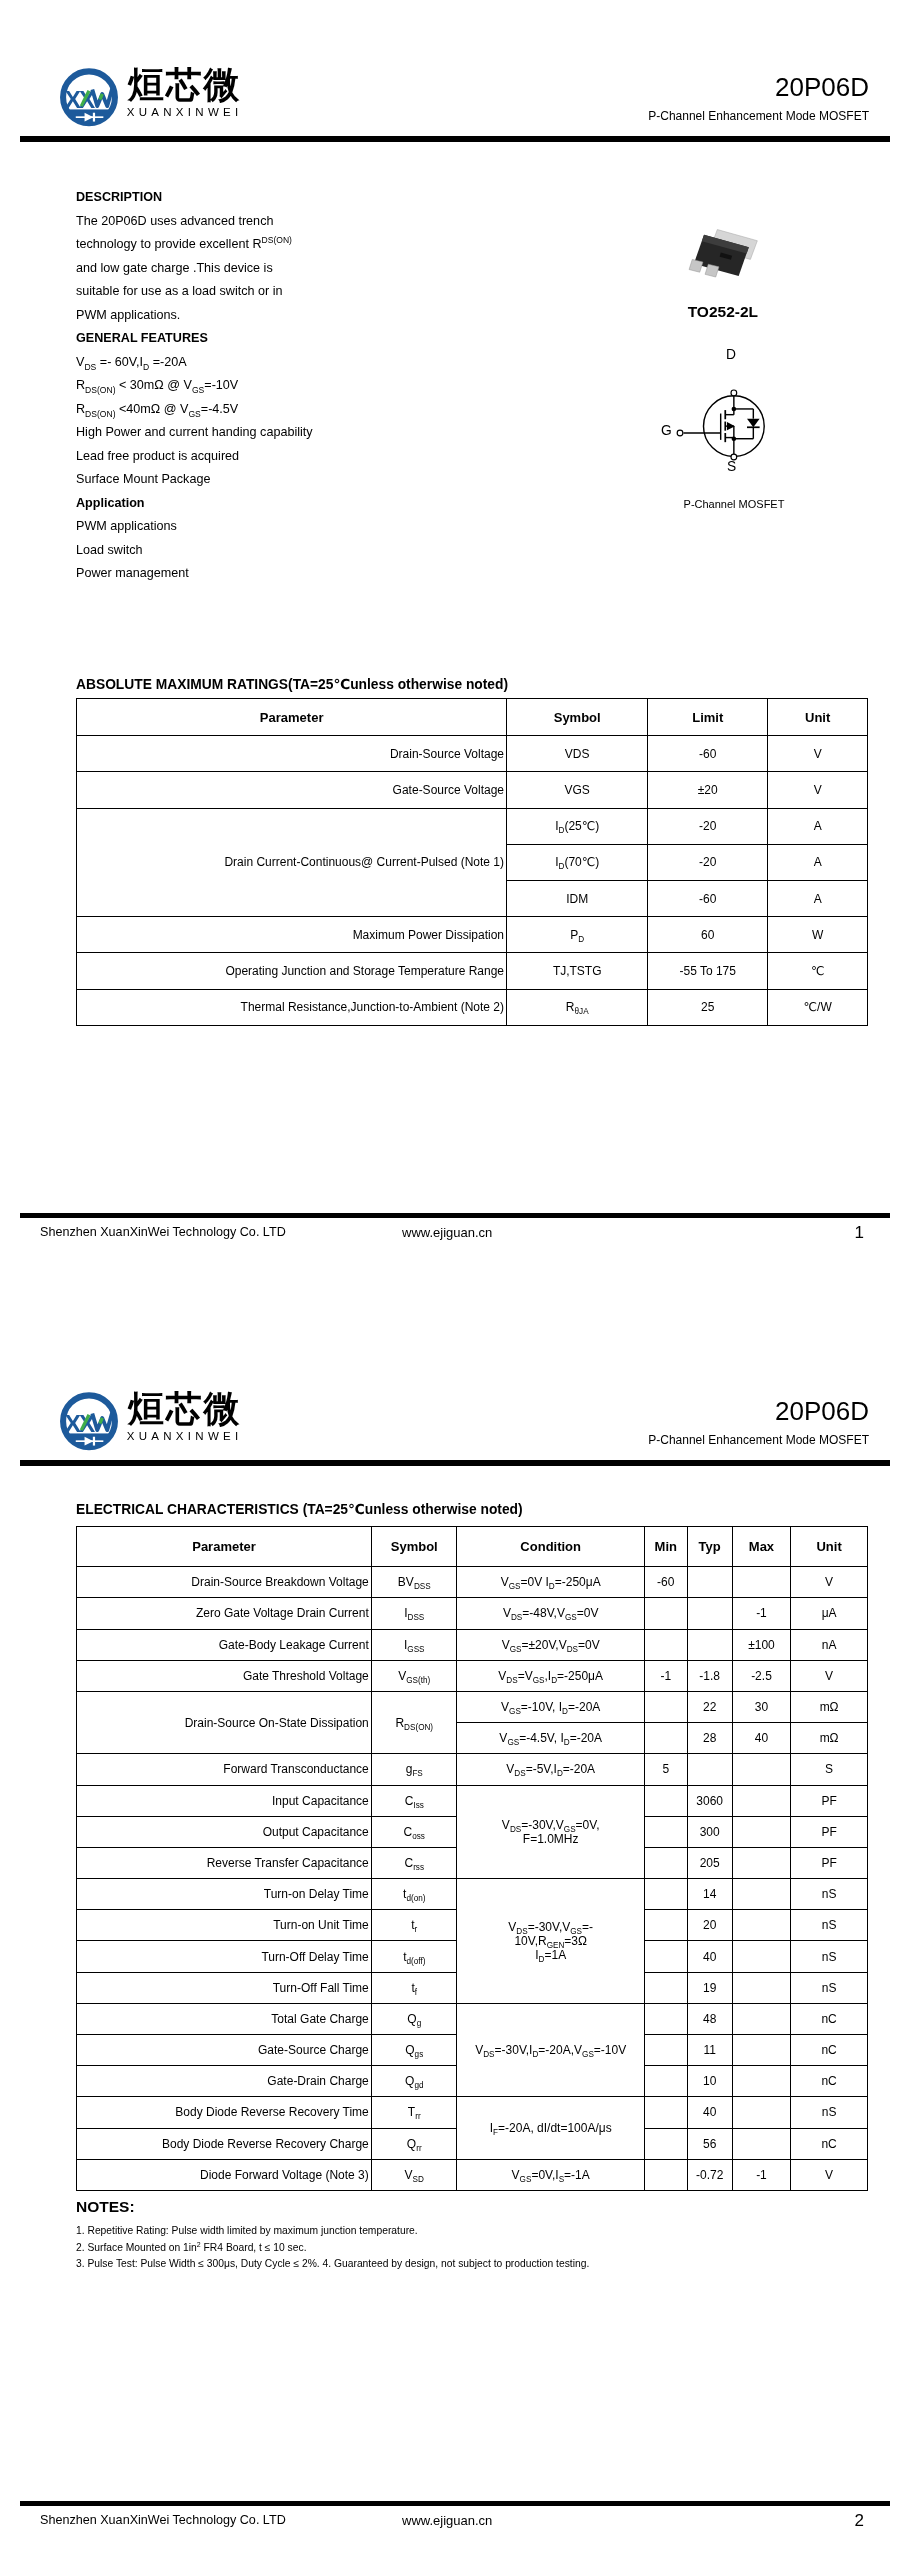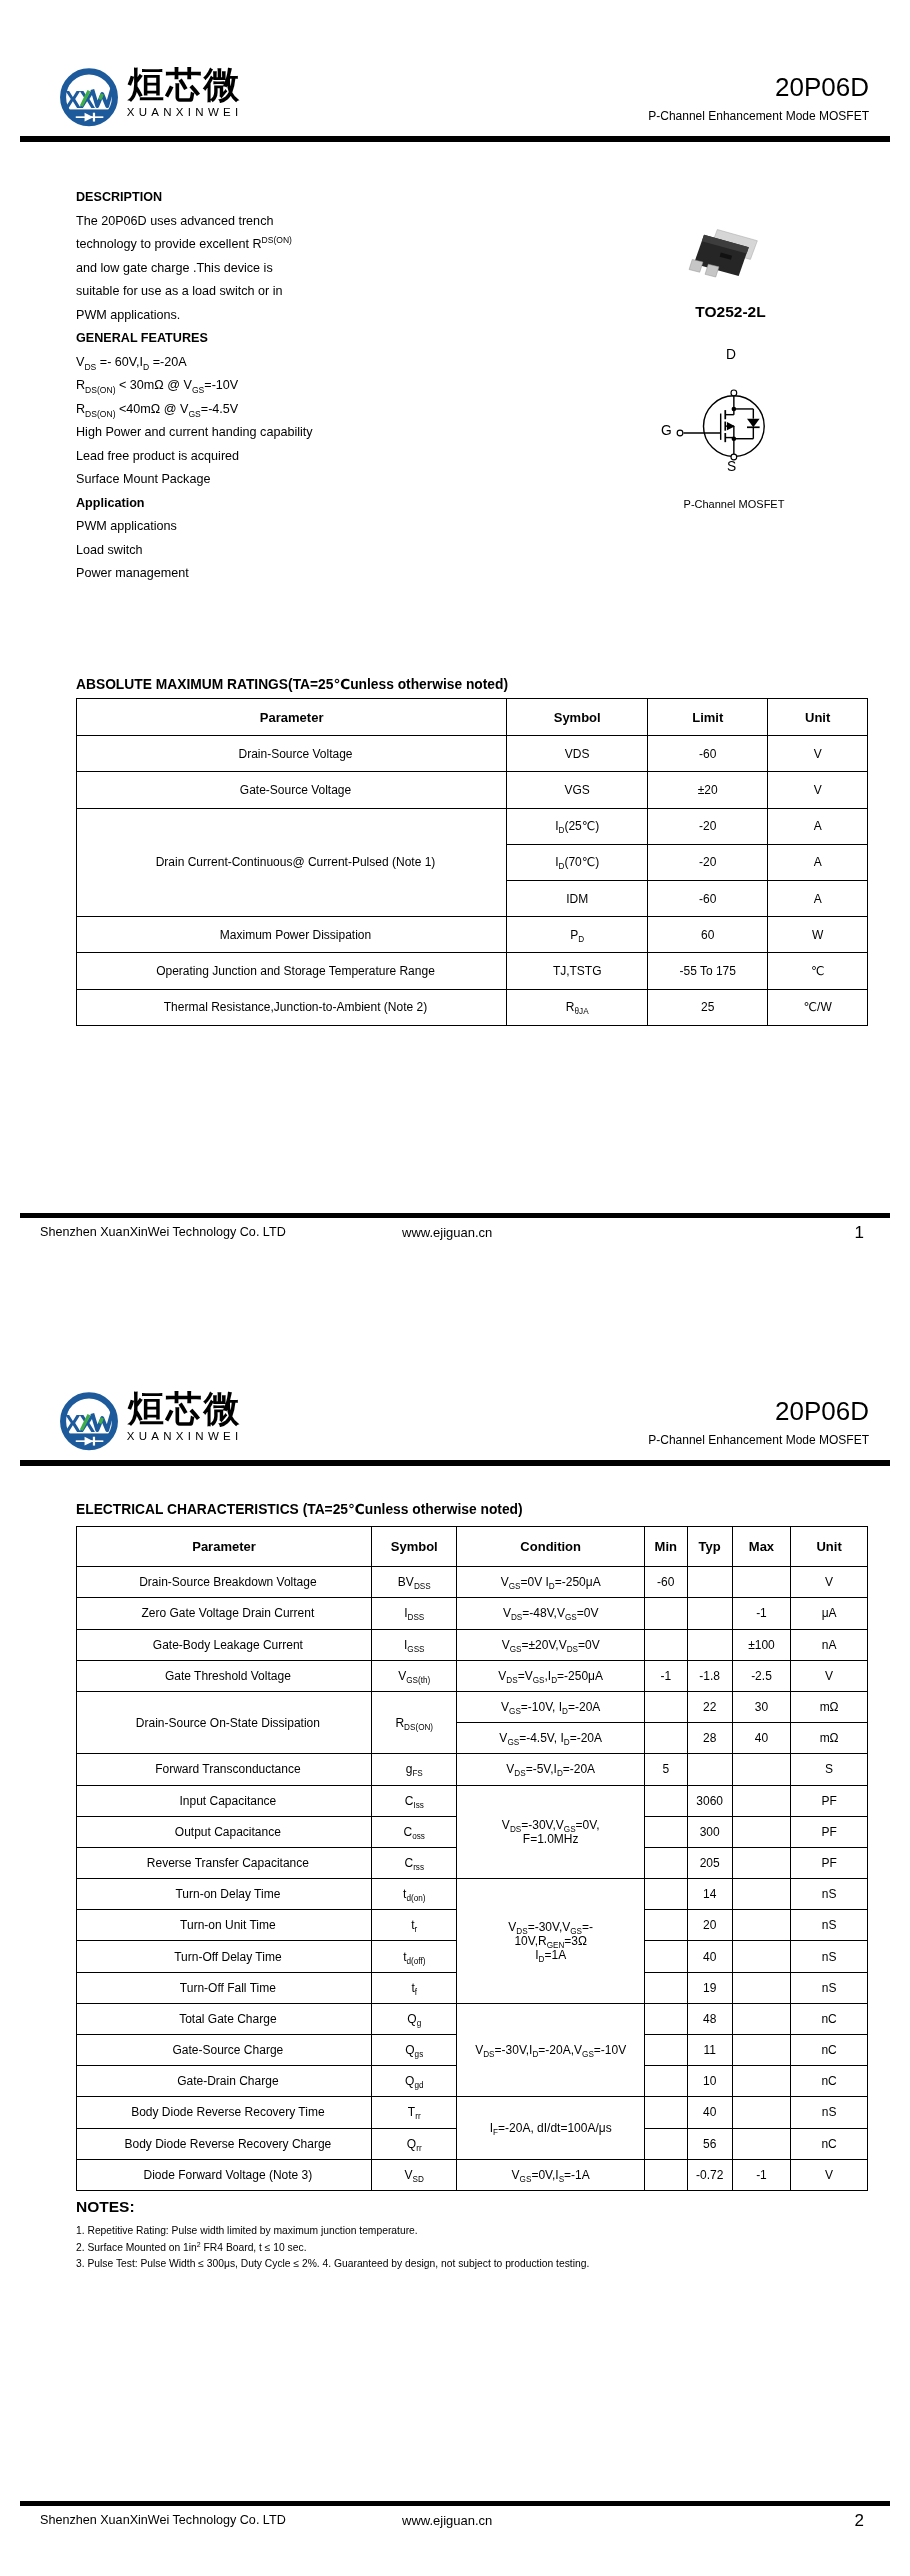--- a/index.html
+++ b/index.html
@@ -18,41 +18,41 @@
   .part{font-size:26px;line-height:29px;}
   .subtitle{font-size:12px;margin-top:6.9px;}
   .rule{position:absolute;left:20px;right:20px;top:136px;height:5.7px;background:#000;}
   .p2 .rule{top:172px;}
   
   .col-left{position:absolute;left:76px;top:186px;width:453px;font-size:12.6px;line-height:23.5px;}
   .col-left .h{font-weight:bold;}
   .line{white-space:nowrap;}
   
   .pkg{position:absolute;left:688px;top:225px;}
-  .pkgname{position:absolute;left:683px;top:303px;width:95px;text-align:center;font-size:15.5px;font-weight:bold;}
+  .pkgname{position:absolute;left:663px;top:303px;width:95px;text-align:right;font-size:15.5px;font-weight:bold;}
   .mos{position:absolute;left:666px;top:370px;}
   .pin{position:absolute;font-size:13.8px;}
   .pin-d{left:726px;top:347px;}
   .pin-g{left:661px;top:423px;}
   .pin-s{left:727px;top:459px;}
   .symcap{position:absolute;left:674px;top:498px;width:120px;text-align:center;font-size:11px;}
   
   .sec-title{position:absolute;left:76px;font-size:13.8px;font-weight:bold;white-space:nowrap;}
   .t1{top:676px;}
   .t2{top:213px;}
   table.t{position:absolute;left:76px;width:792px;border-collapse:collapse;table-layout:fixed;border:1.7px solid #000;}
   table.abs{top:698px;}
   table.elec{top:238px;}
   .t th,.t td{border:1.1px solid #000;text-align:center;font-size:12px;padding:1.1px 2.3px;vertical-align:middle;}
   .t th{font-weight:bold;font-size:13px;}
   .abs th{height:34px;}
   .abs td{height:33px;}
   .elec th{height:37px;}
   .elec td{height:28px;}
-  td.pl{text-align:center;padding-left:10px;}
+  td.pl{text-align:right;padding-left:10px;}
   sub{font-size:68%;line-height:0;text-align:right;}
   sup{font-size:68%;line-height:0;}
   
   .notes-h{position:absolute;left:76px;top:910px;font-size:15.5px;font-weight:bold;}
   .notes{position:absolute;left:76px;top:935px;font-size:10.3px;line-height:16.6px;width:746px;}
   
   .footer-rule{position:absolute;left:20px;right:20px;top:1213px;height:5.2px;background:#000;}
   .footer{position:absolute;left:0;top:1225px;width:910px;font-size:12.6px;}
   .fcompany{position:absolute;left:40px;top:0;}
   .fsite{position:absolute;left:402px;top:0;font-size:13px;text-align:right;}

